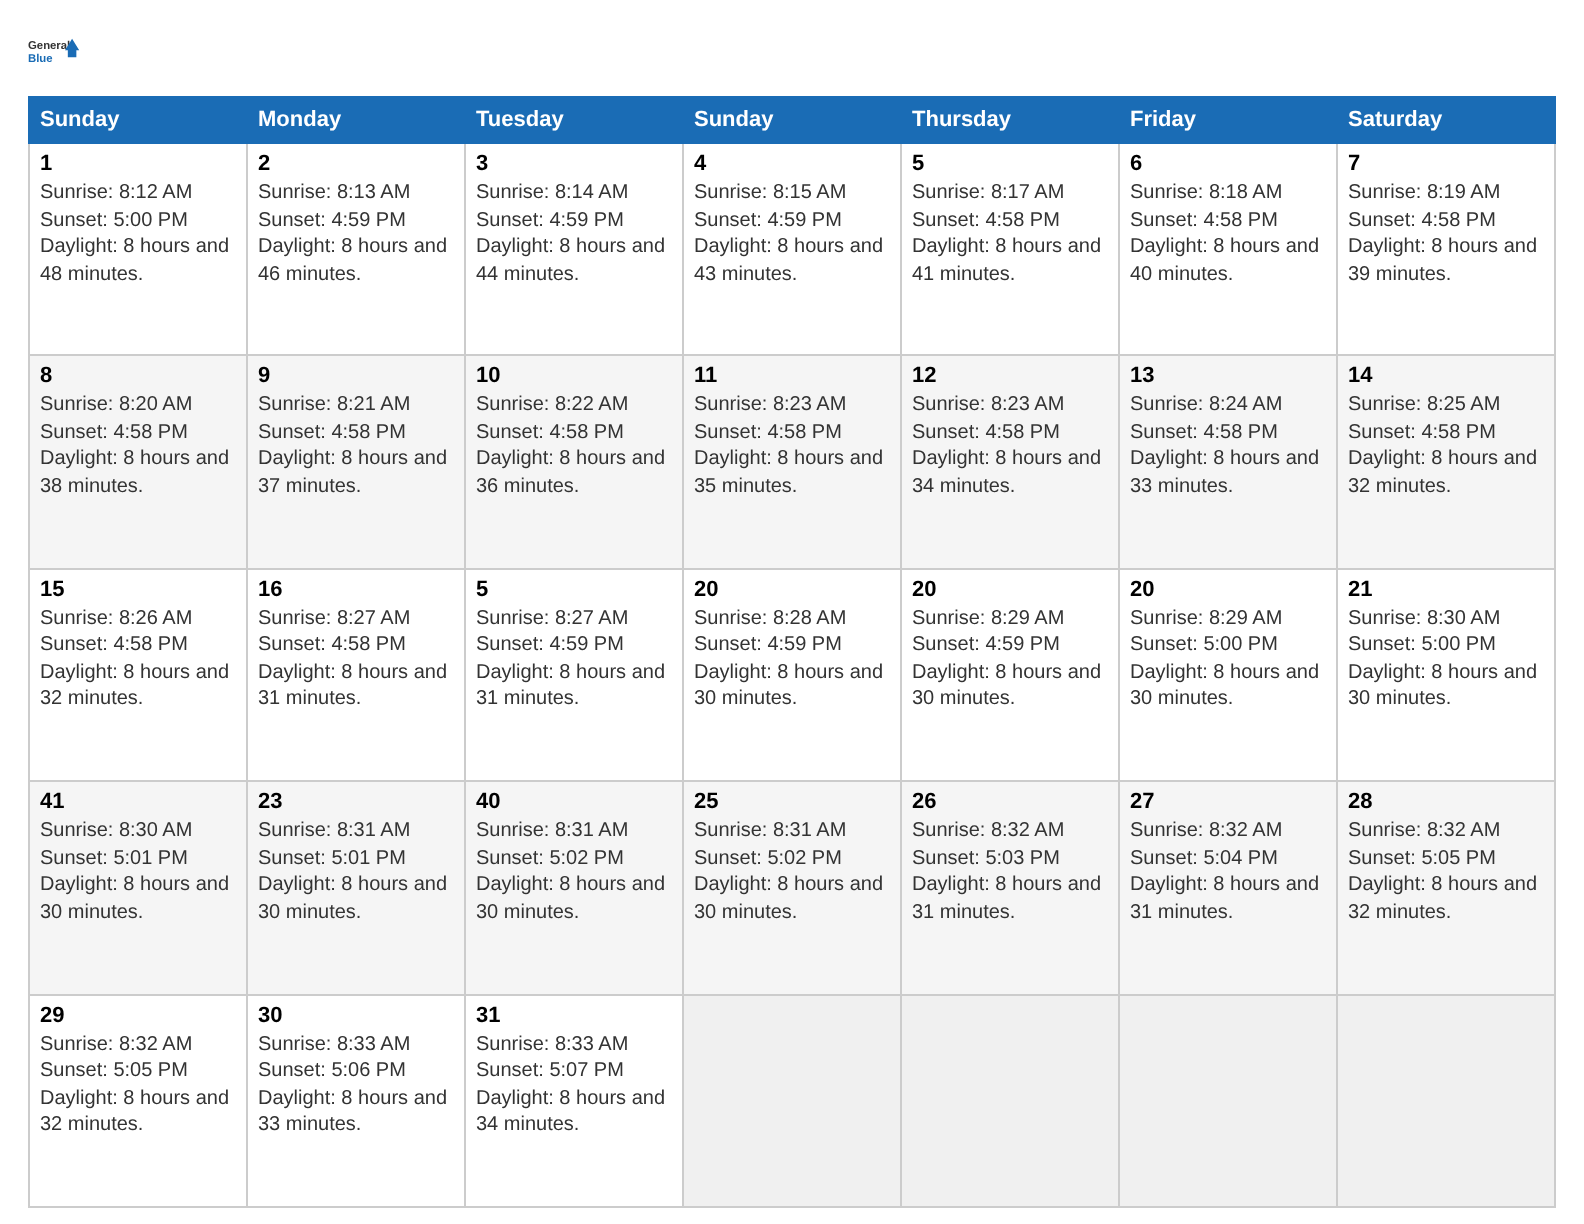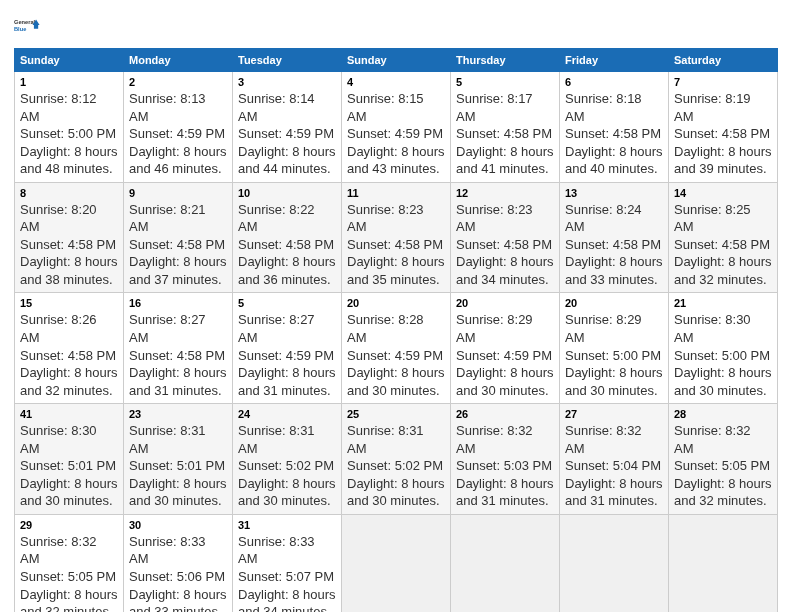--- a/index.html
+++ b/index.html
@@ -75,21 +75,21 @@
     }
     .day-num {
       font-weight: bold;
       font-size: 11px;
       display: block;
       margin-bottom: 2px;
     }
     .day-info {
       color: #333;
       line-height: 1.35;
-      font-size: 13px;
+      font-size: 10px;
     }
     .row-shaded td {
       background: #f5f5f5;
     }
   </style>
 </head>
 <body>
 
 <div class="page">
   <div class="header">
@@ -212,21 +212,21 @@
         <tr class="row-shaded">
           <td>
             <span class="day-num">41</span>
             <div class="day-info">Sunrise: 8:30 AM<br>Sunset: 5:01 PM<br>Daylight: 8 hours and 30 minutes.</div>
           </td>
           <td>
             <span class="day-num">23</span>
             <div class="day-info">Sunrise: 8:31 AM<br>Sunset: 5:01 PM<br>Daylight: 8 hours and 30 minutes.</div>
           </td>
           <td>
-            <span class="day-num">24</span>
+            <span class="day-num">40</span>
             <div class="day-info">Sunrise: 8:31 AM<br>Sunset: 5:02 PM<br>Daylight: 8 hours and 30 minutes.</div>
           </td>
           <td>
             <span class="day-num">25</span>
             <div class="day-info">Sunrise: 8:31 AM<br>Sunset: 5:02 PM<br>Daylight: 8 hours and 30 minutes.</div>
           </td>
           <td>
             <span class="day-num">26</span>
             <div class="day-info">Sunrise: 8:32 AM<br>Sunset: 5:03 PM<br>Daylight: 8 hours and 31 minutes.</div>
           </td>

